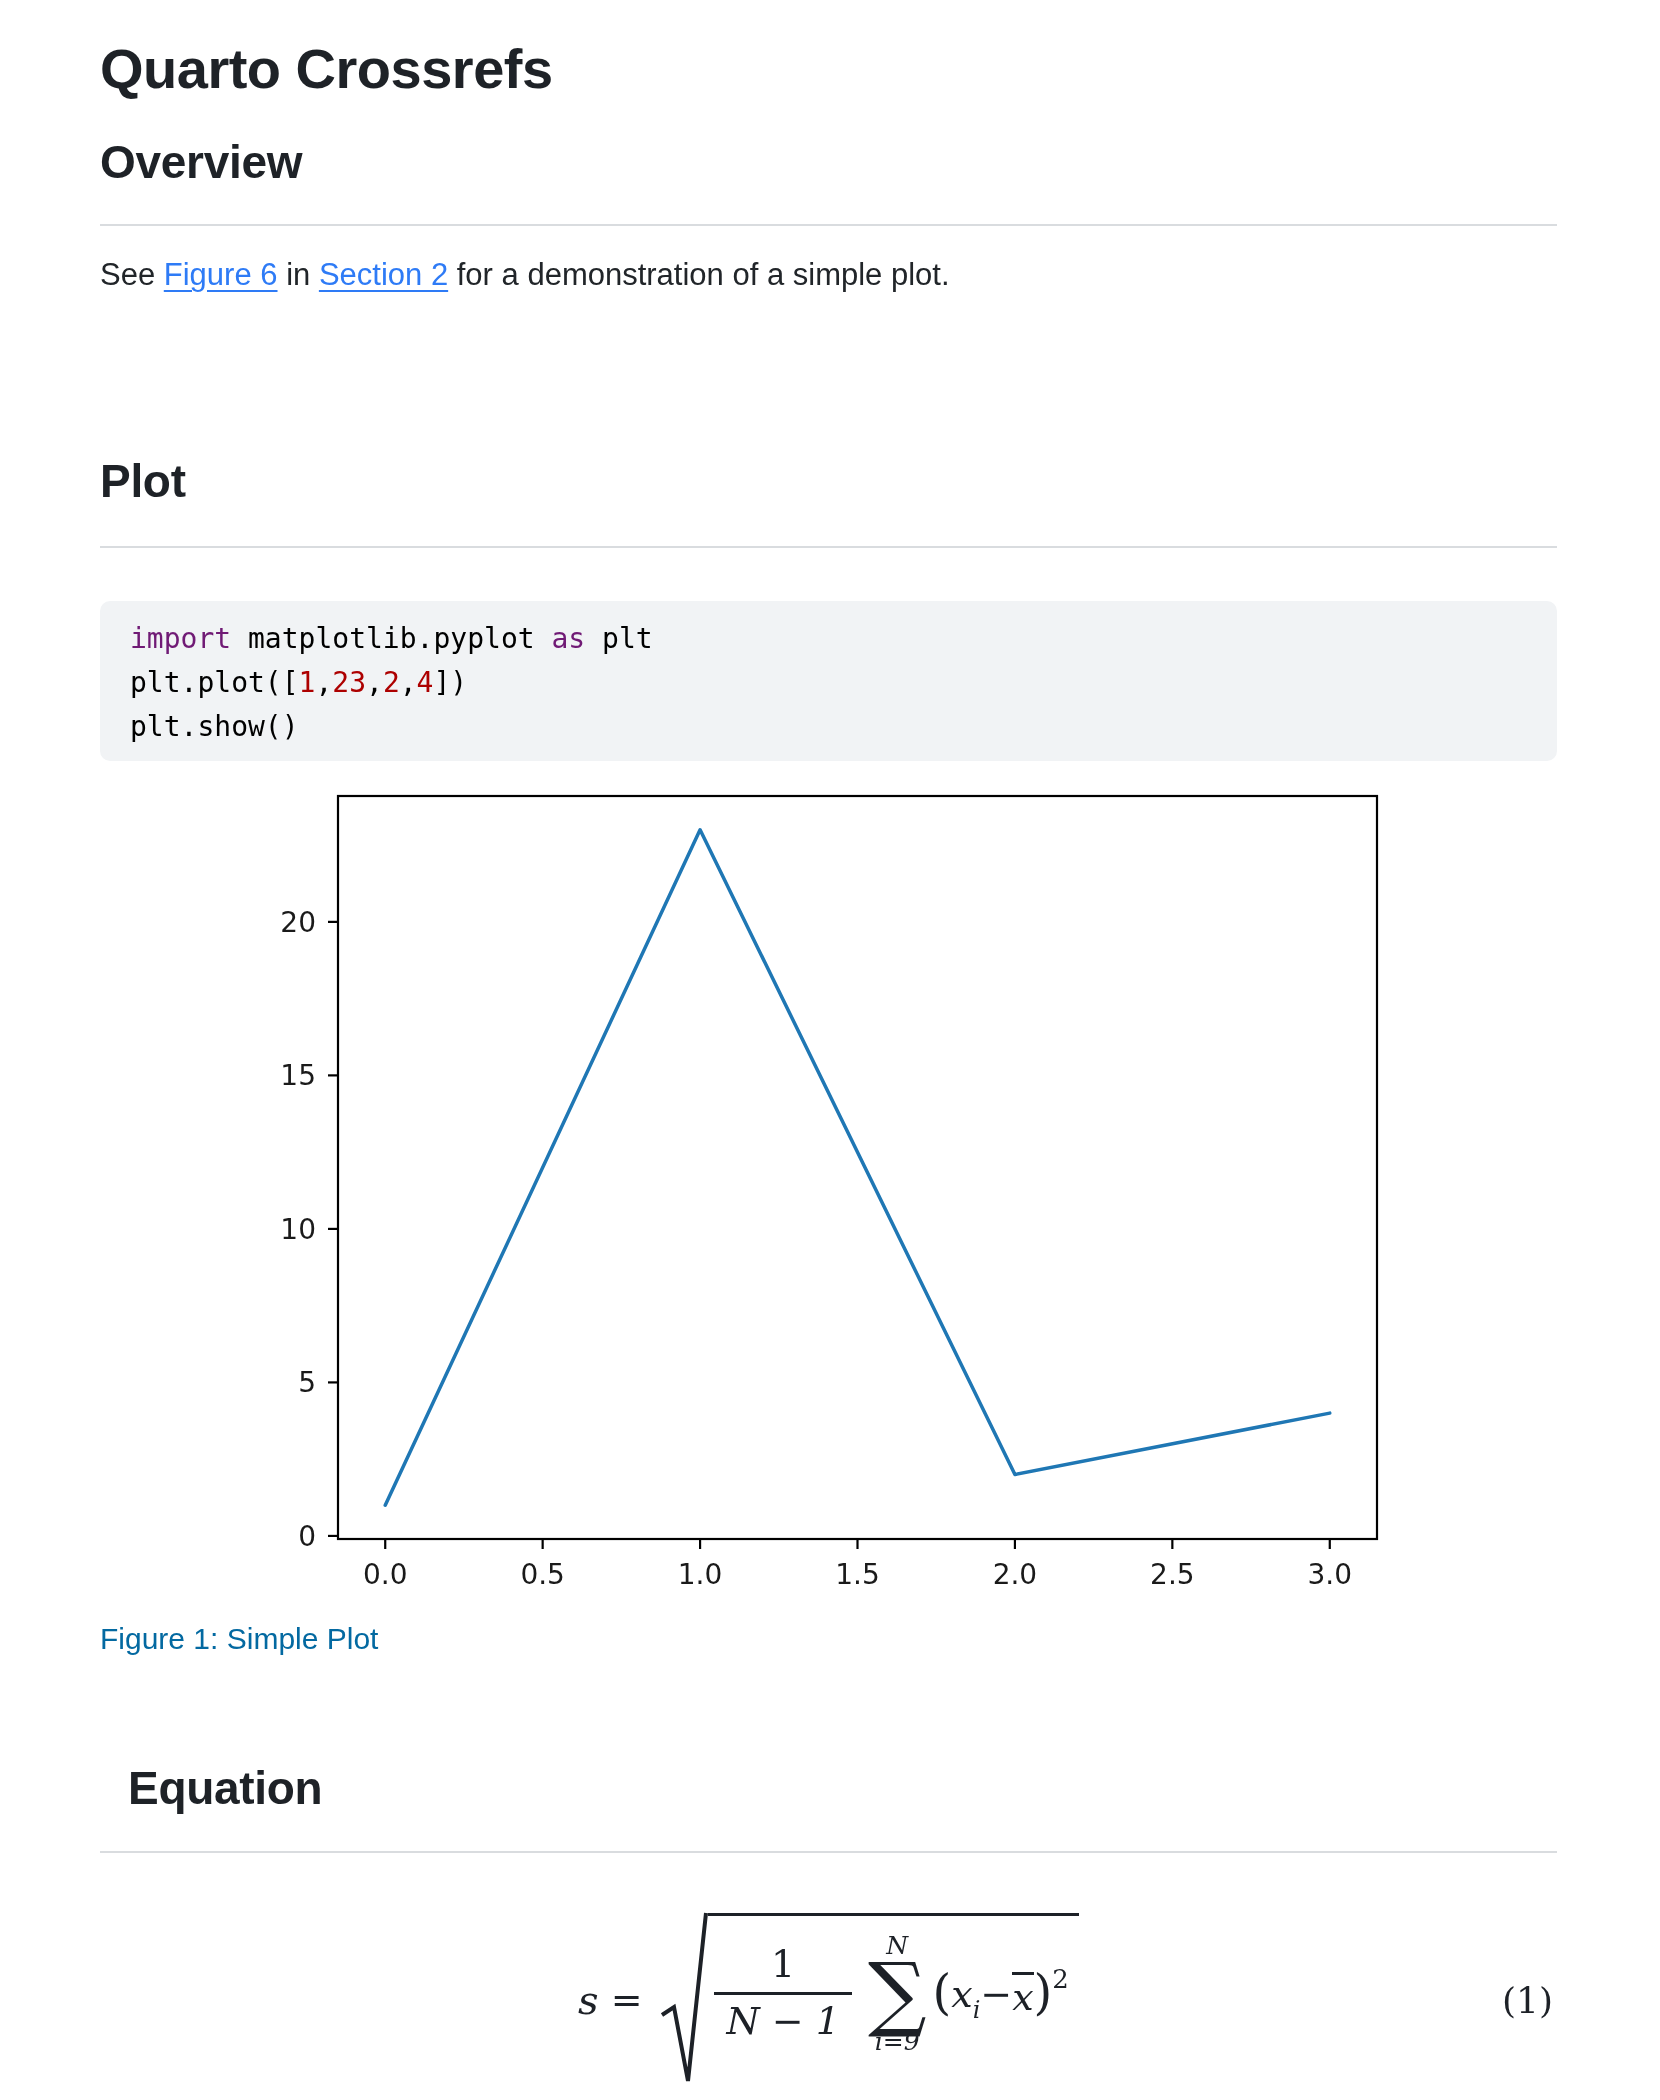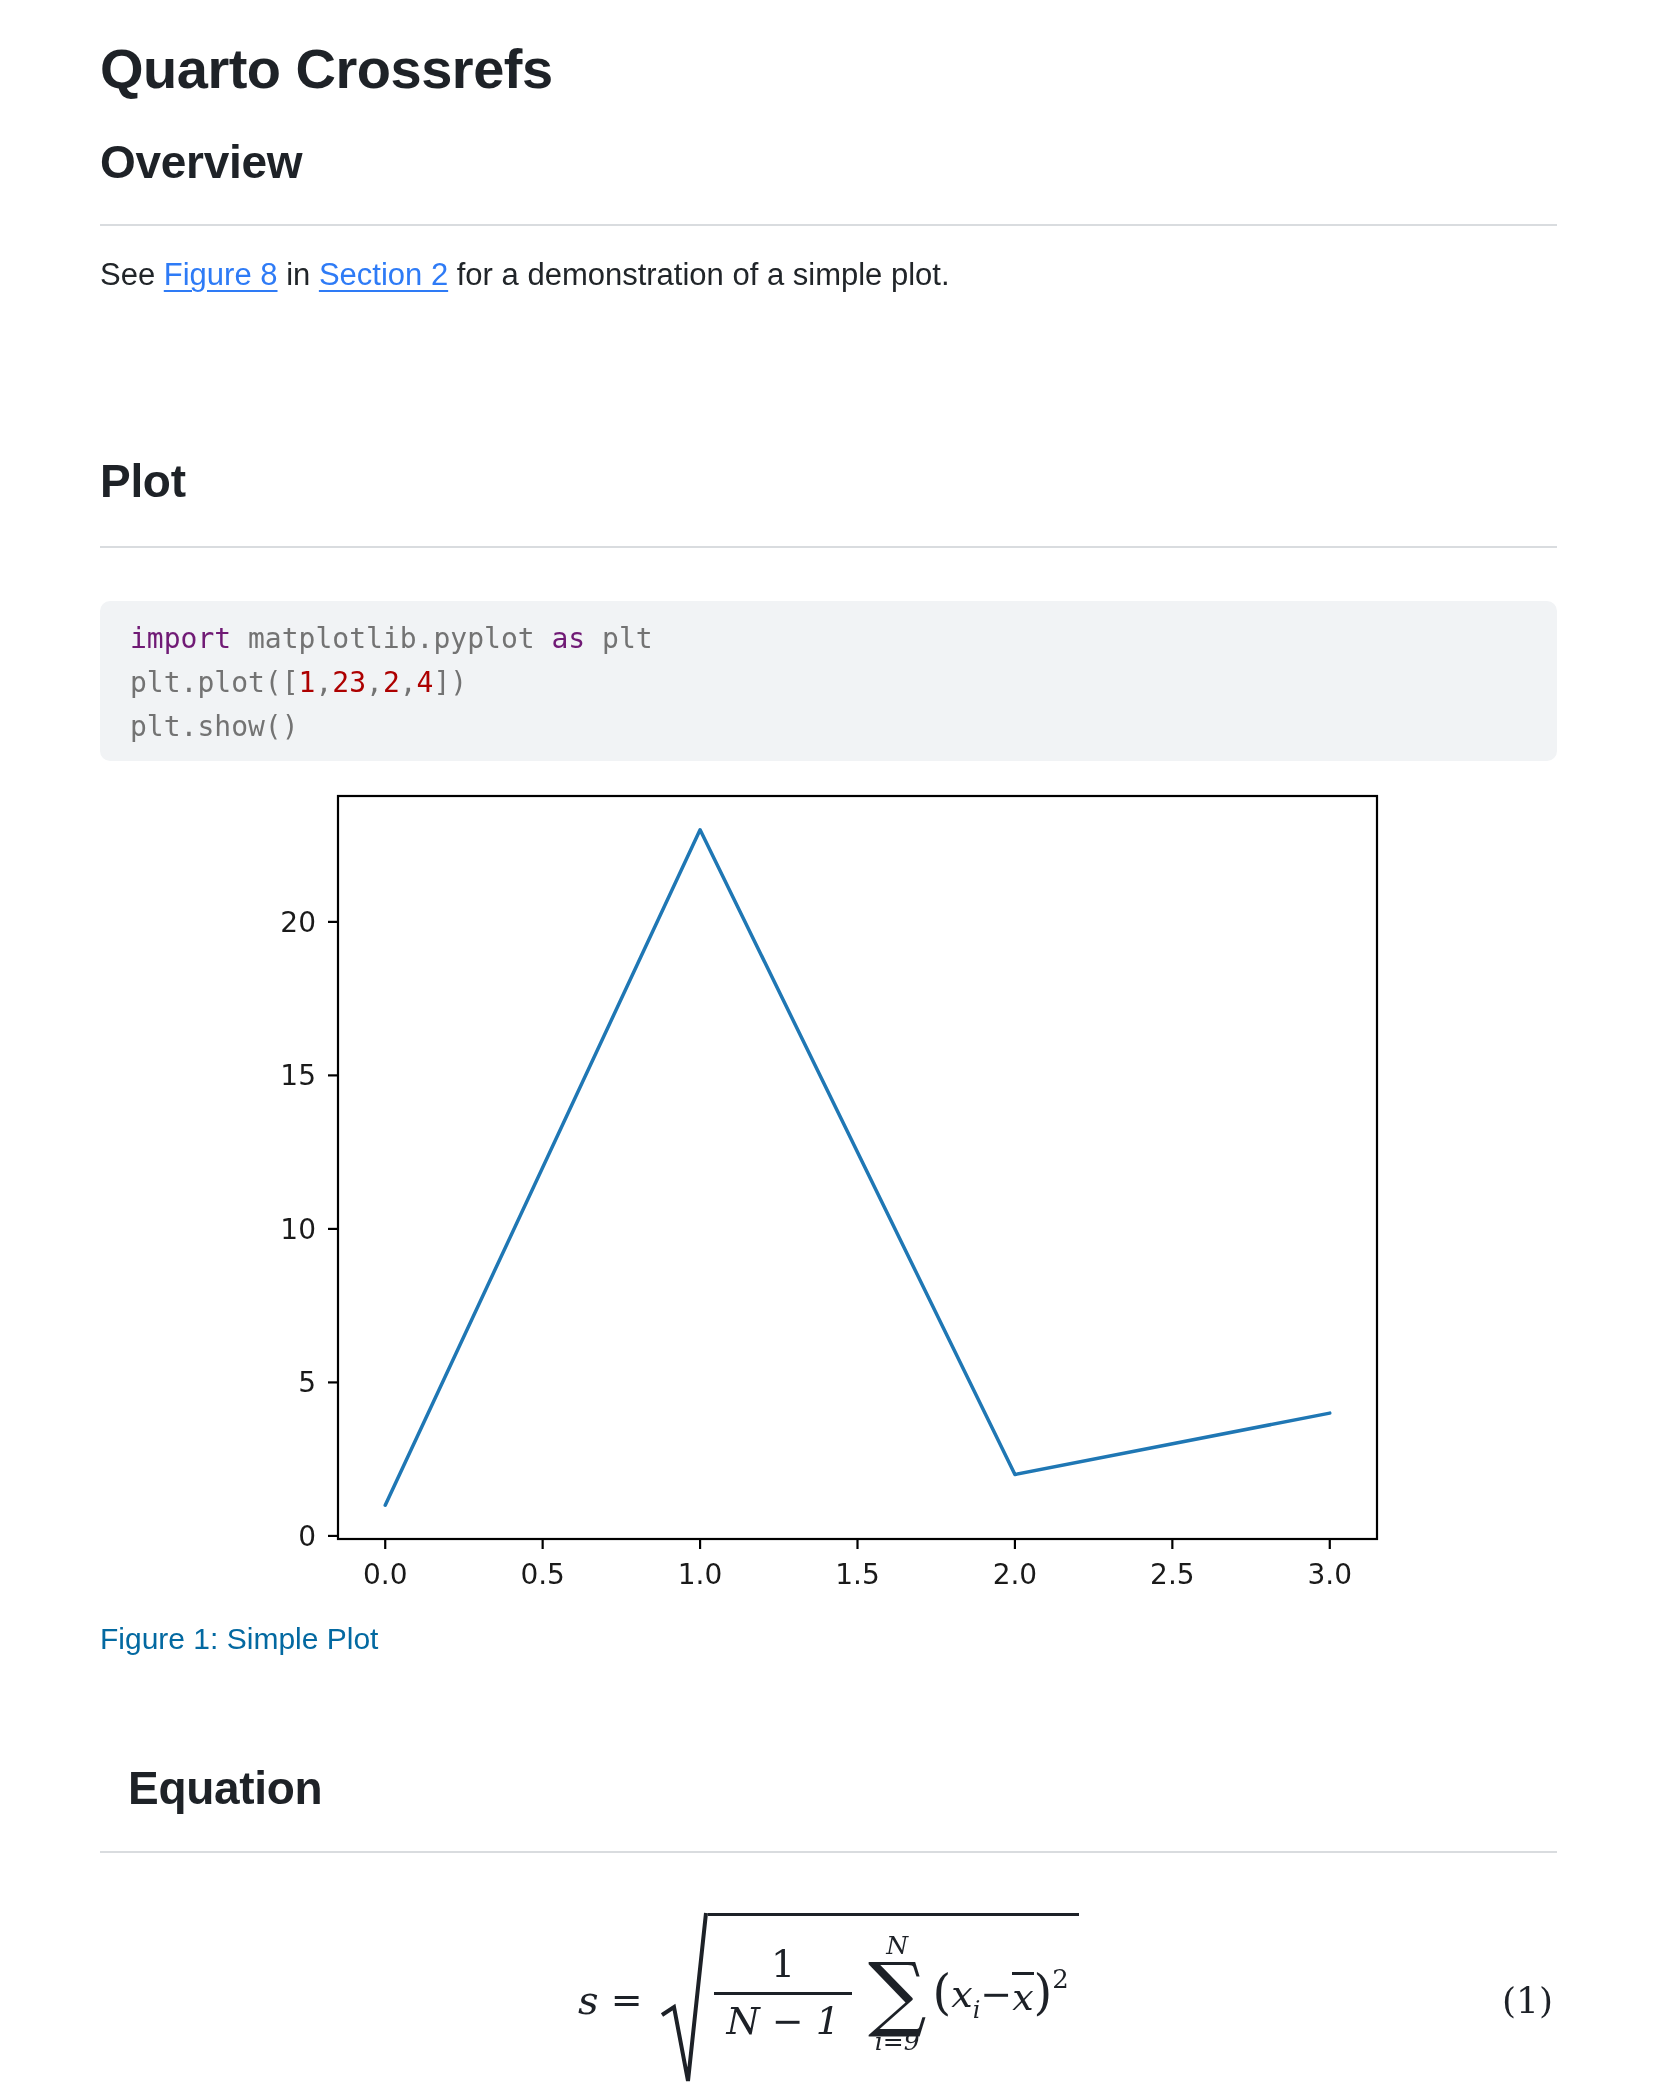--- a/index.html
+++ b/index.html
@@ -10,21 +10,21 @@
   h1{font-size:56px;font-weight:700;letter-spacing:-0.5px;color:#1e2227;}
   h2{font-size:46px;font-weight:700;letter-spacing:-0.3px;color:#1e2227;}
   .rule{position:absolute;height:2px;background:#d9dcdf;border:none;}
   p.body-text{font-size:31px;line-height:1.5;color:#212529;}
   a.xref{color:#2e7bf6;text-decoration:underline;text-decoration-thickness:2px;text-underline-offset:5px;cursor:pointer;}
   
   .code-block{position:absolute;left:100px;top:573px;width:1397px;height:128px;
               background:#f1f3f5;border-radius:10px;padding:16px 30px;
               font-family:"DejaVu Sans Mono",monospace;font-size:28px;line-height:44px;white-space:pre;}
   .tok-kw{color:#701a75;margin-top:10px;}
-  .tok-tx{color:#737373;}
+  .tok-tx{color:#000000;}
   .tok-num{color:#AD0000;}
   
   .chart-svg{position:absolute;left:230px;top:770px;}
   .fig-caption{position:absolute;left:100px;top:1616px;font-size:30px;line-height:1.5;color:#0369a1;}
   
   .eq-wrap{position:absolute;left:100px;top:1890px;width:1457px;height:220px;}
   .eq-center{position:absolute;left:0;top:0;width:100%;height:100%;
              display:flex;align-items:center;justify-content:center;
              font-family:"DejaVu Serif",serif;color:#1d2127;}
   .mi{font-style:italic;}
@@ -51,21 +51,21 @@
 </head>
 <body>
 
 <div class="page">
 
   <h1 class="abs" style="left:100px;top:36px;">Quarto Crossrefs</h1>
 
   <h2 class="abs" style="left:100px;top:135px;">Overview</h2>
   <hr class="rule" style="left:100px;top:216px;width:1457px;">
 
-  <p class="body-text abs" style="left:100px;top:252px;"><span>See </span><a class="xref" href="#fig-plot">Figure 8</a><span> in </span><a class="xref" href="#sec-plot">Section 2</a><span> for a demonstration of a simple plot.</span></p>
+  <p class="body-text abs" style="left:100px;top:252px;"><span>See </span><a class="xref" href="#fig-plot">Figure 6</a><span> in </span><a class="xref" href="#sec-plot">Section 2</a><span> for a demonstration of a simple plot.</span></p>
 
 
   <h2 class="abs" style="left:100px;top:454px;" id="sec-plot">Plot</h2>
   <hr class="rule" style="left:100px;top:538px;width:1457px;">
 
   <pre class="code-block"><code id="code-content"><div class="code-line"><span class="tok-kw">import</span><span class="tok-tx"> matplotlib.pyplot </span><span class="tok-kw">as</span><span class="tok-tx"> plt</span></div><div class="code-line"><span class="tok-tx">plt.plot([</span><span class="tok-num">1</span><span class="tok-tx">,</span><span class="tok-num">23</span><span class="tok-tx">,</span><span class="tok-num">2</span><span class="tok-tx">,</span><span class="tok-num">4</span><span class="tok-tx">])</span></div><div class="code-line"><span class="tok-tx">plt.show()</span></div></code></pre>
 
   <figure style="margin:0;" id="fig-plot">
     <svg class="chart-svg" id="chart" width="1190" height="850" viewBox="0 0 1190 850">
         <rect x="108" y="26" width="1039" height="743" fill="none" stroke="#000000" stroke-width="2.2"></rect>

